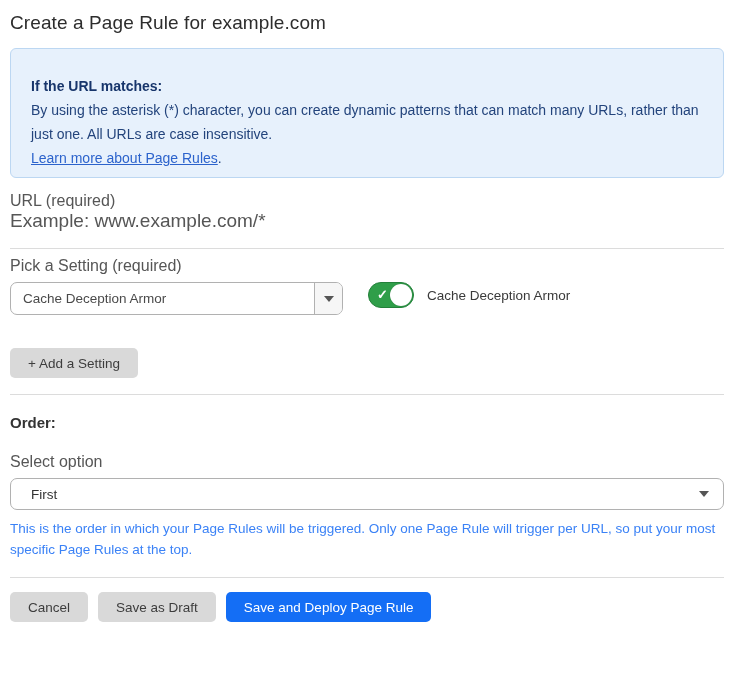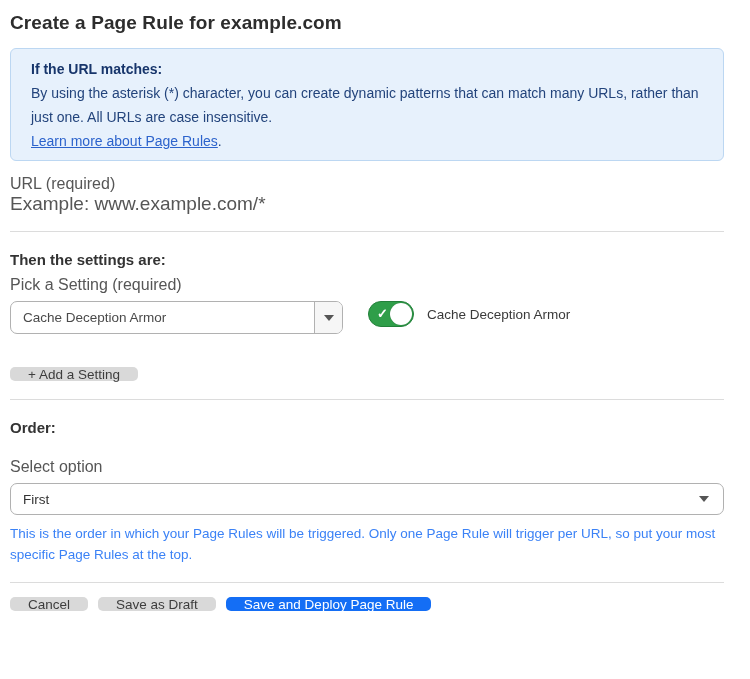--- a/index.html
+++ b/index.html
@@ -9,32 +9,32 @@
     font-family: "Liberation Sans", sans-serif;
     color: #333;
     position: relative;
     overflow: hidden;
   }
   .container { width: 714px; margin-left: 10px; }
 
   .page-title {
     margin-top: 12px;
     font-size: 19px;
-    font-weight: 700;
+    font-weight: 400;
     color: #2d2d2d;
     letter-spacing: 0.1px;
   }
 
   
   .info-box {
     margin-top: 14px;
     background: #e7f1fc;
     border: 1px solid #bcd7f2;
     border-radius: 6px;
-    padding: 8px 20px 7px 20px;
+    padding: 25px 20px 7px 20px;
     font-size: 14px;
     line-height: 24px;
     color: #23447c;
   }
   .info-heading { font-weight: 700; color: #17356b; }
   .info-link { color: #2c63cc; text-decoration: underline; cursor: pointer; }
 
   
   .field-label { margin-top: 14px; font-size: 16px; color: #565656; }
   .field-helper { margin-top: 0; font-size: 19px; color: #565656; }
@@ -133,21 +133,21 @@
     right: 1px; top: 1px;
     width: 22px; height: 22px;
     background: #fff;
     border-radius: 50%;
     box-shadow: 0 0 1px rgba(0,0,0,0.35);
   }
   .toggle-label { margin-left: 13px; font-size: 13.5px; color: #3a3a3a; }
 
   
   .btn {
-    height: 14px;
+    height: 30px;
     border: none;
     border-radius: 5px;
     font-family: "Liberation Sans", sans-serif;
     font-size: 13.5px;
     cursor: pointer;
     padding: 0 18px;
   }
   .btn-gray { background: #d9d9d9; color: #3d3d3d; }
   .btn-blue { background: #146ef5; color: #ffffff; }
 
@@ -157,21 +157,21 @@
 
   
   .order-select {
     margin-top: 7px;
     width: 714px; height: 32px;
     border: 1px solid #b1b1b1;
     border-radius: 7px;
     background: #fff;
     display: flex;
     align-items: center;
-    padding: 0 14px 0 12px;
+    padding: 0 14px 0 20px;
     font-size: 13.5px;
     color: #333;
     cursor: pointer;
     justify-content: space-between;
   }
 
   .order-helper {
     margin-top: 8px;
     font-size: 13.5px;
     line-height: 21px;
@@ -197,21 +197,20 @@
     <div class="info-heading">If the URL matches:</div>
     <div class="info-body">By using the asterisk (*) character, you can create dynamic patterns that can match many URLs, rather than just one. All URLs are case insensitive.</div>
     <div><span class="info-link">Learn more about Page Rules</span><span>.</span></div>
   </div>
 
   <div class="field-label">URL (required)</div>
   <div class="field-helper">Example: www.example.com/*</div>
 
   <div class="divider divider-1"></div>
 
-  <div class="section-heading">Then the settings are:</div>
 
   <div class="field-label picker-label">Pick a Setting (required)</div>
 
   <div class="setting-row">
     <div class="select-control">
       <div class="select-value">Cache Deception Armor</div>
       <div class="select-arrow-btn">
         <span class="caret-down"></span>
       </div>
     </div>

